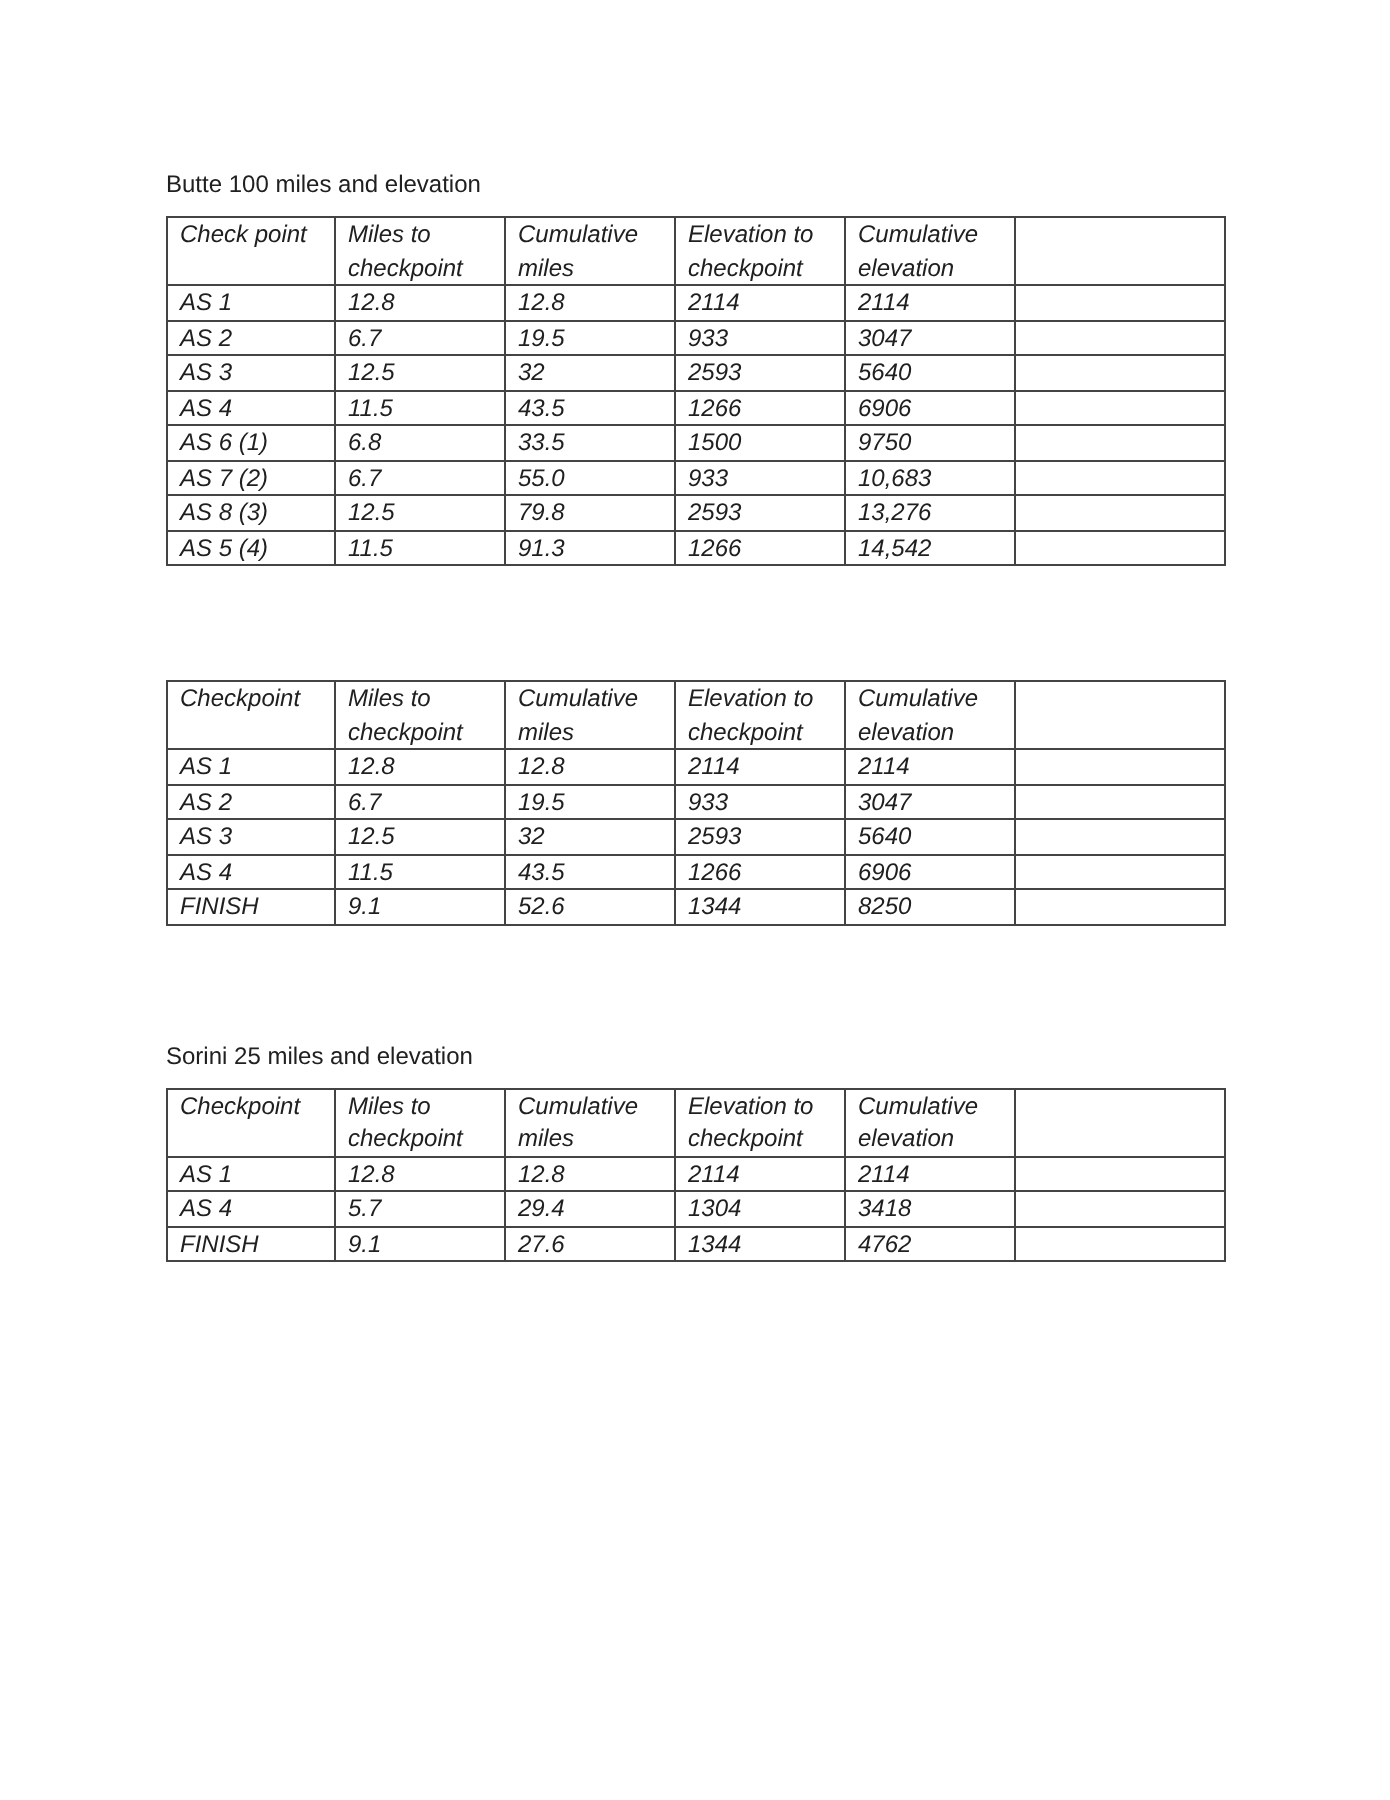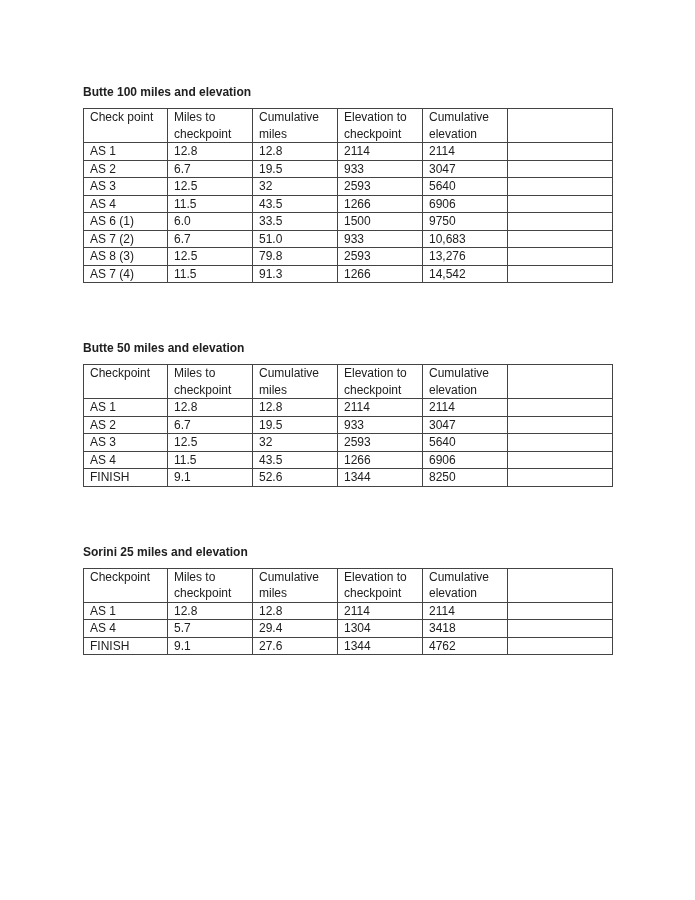--- a/index.html
+++ b/index.html
@@ -16,28 +16,29 @@
     background: #ffffff;
     padding: 84px 0 0 83px;
     overflow: hidden;
     color: #202020;
   }
   .section { width: 529px; }
   .section + .section { margin-top: 57px; }
   .section-title {
     font-size: 12px;
     line-height: 17px;
-    font-weight: bold;
+    font-weight: normal;
     color: #202020;
     margin-bottom: 7px;
   }
   table.checkpoint-table {
     border-collapse: collapse;
     table-layout: fixed;
     width: 529px;
+    font-style: italic;
   }
   table.checkpoint-table col.c1 { width: 84px; }
   table.checkpoint-table col.c2 { width: 85px; }
   table.checkpoint-table col.c3 { width: 85px; }
   table.checkpoint-table col.c4 { width: 85px; }
   table.checkpoint-table col.c5 { width: 85px; }
   table.checkpoint-table col.c6 { width: 105px; }
   table.checkpoint-table th,
   table.checkpoint-table td {
     border: 1px solid #444444;
@@ -108,56 +109,55 @@
           <tr>
             <td>AS 4</td>
             <td>11.5</td>
             <td>43.5</td>
             <td>1266</td>
             <td>6906</td>
             <td></td>
           </tr>
           <tr>
             <td>AS 6 (1)</td>
-            <td>6.0</td>
+            <td>6.8</td>
             <td>33.5</td>
             <td>1500</td>
             <td>9750</td>
             <td></td>
           </tr>
           <tr>
             <td>AS 7 (2)</td>
             <td>6.7</td>
-            <td>51.0</td>
+            <td>55.0</td>
             <td>933</td>
             <td>10,683</td>
             <td></td>
           </tr>
           <tr>
             <td>AS 8 (3)</td>
             <td>12.5</td>
             <td>79.8</td>
             <td>2593</td>
             <td>13,276</td>
             <td></td>
           </tr>
           <tr>
-            <td>AS 7 (4)</td>
+            <td>AS 5 (4)</td>
             <td>11.5</td>
             <td>91.3</td>
             <td>1266</td>
             <td>14,542</td>
             <td></td>
           </tr>
         </tbody>
       </table>
   </div>
 
   <div class="section">
-    <div class="section-title">Butte 50 miles and elevation</div>
     <table class="checkpoint-table">
       <colgroup>
         <col class="c1">
           <col class="c2">
           <col class="c3">
           <col class="c4">
           <col class="c5">
           <col class="c6">
       </colgroup>
     <thead>

